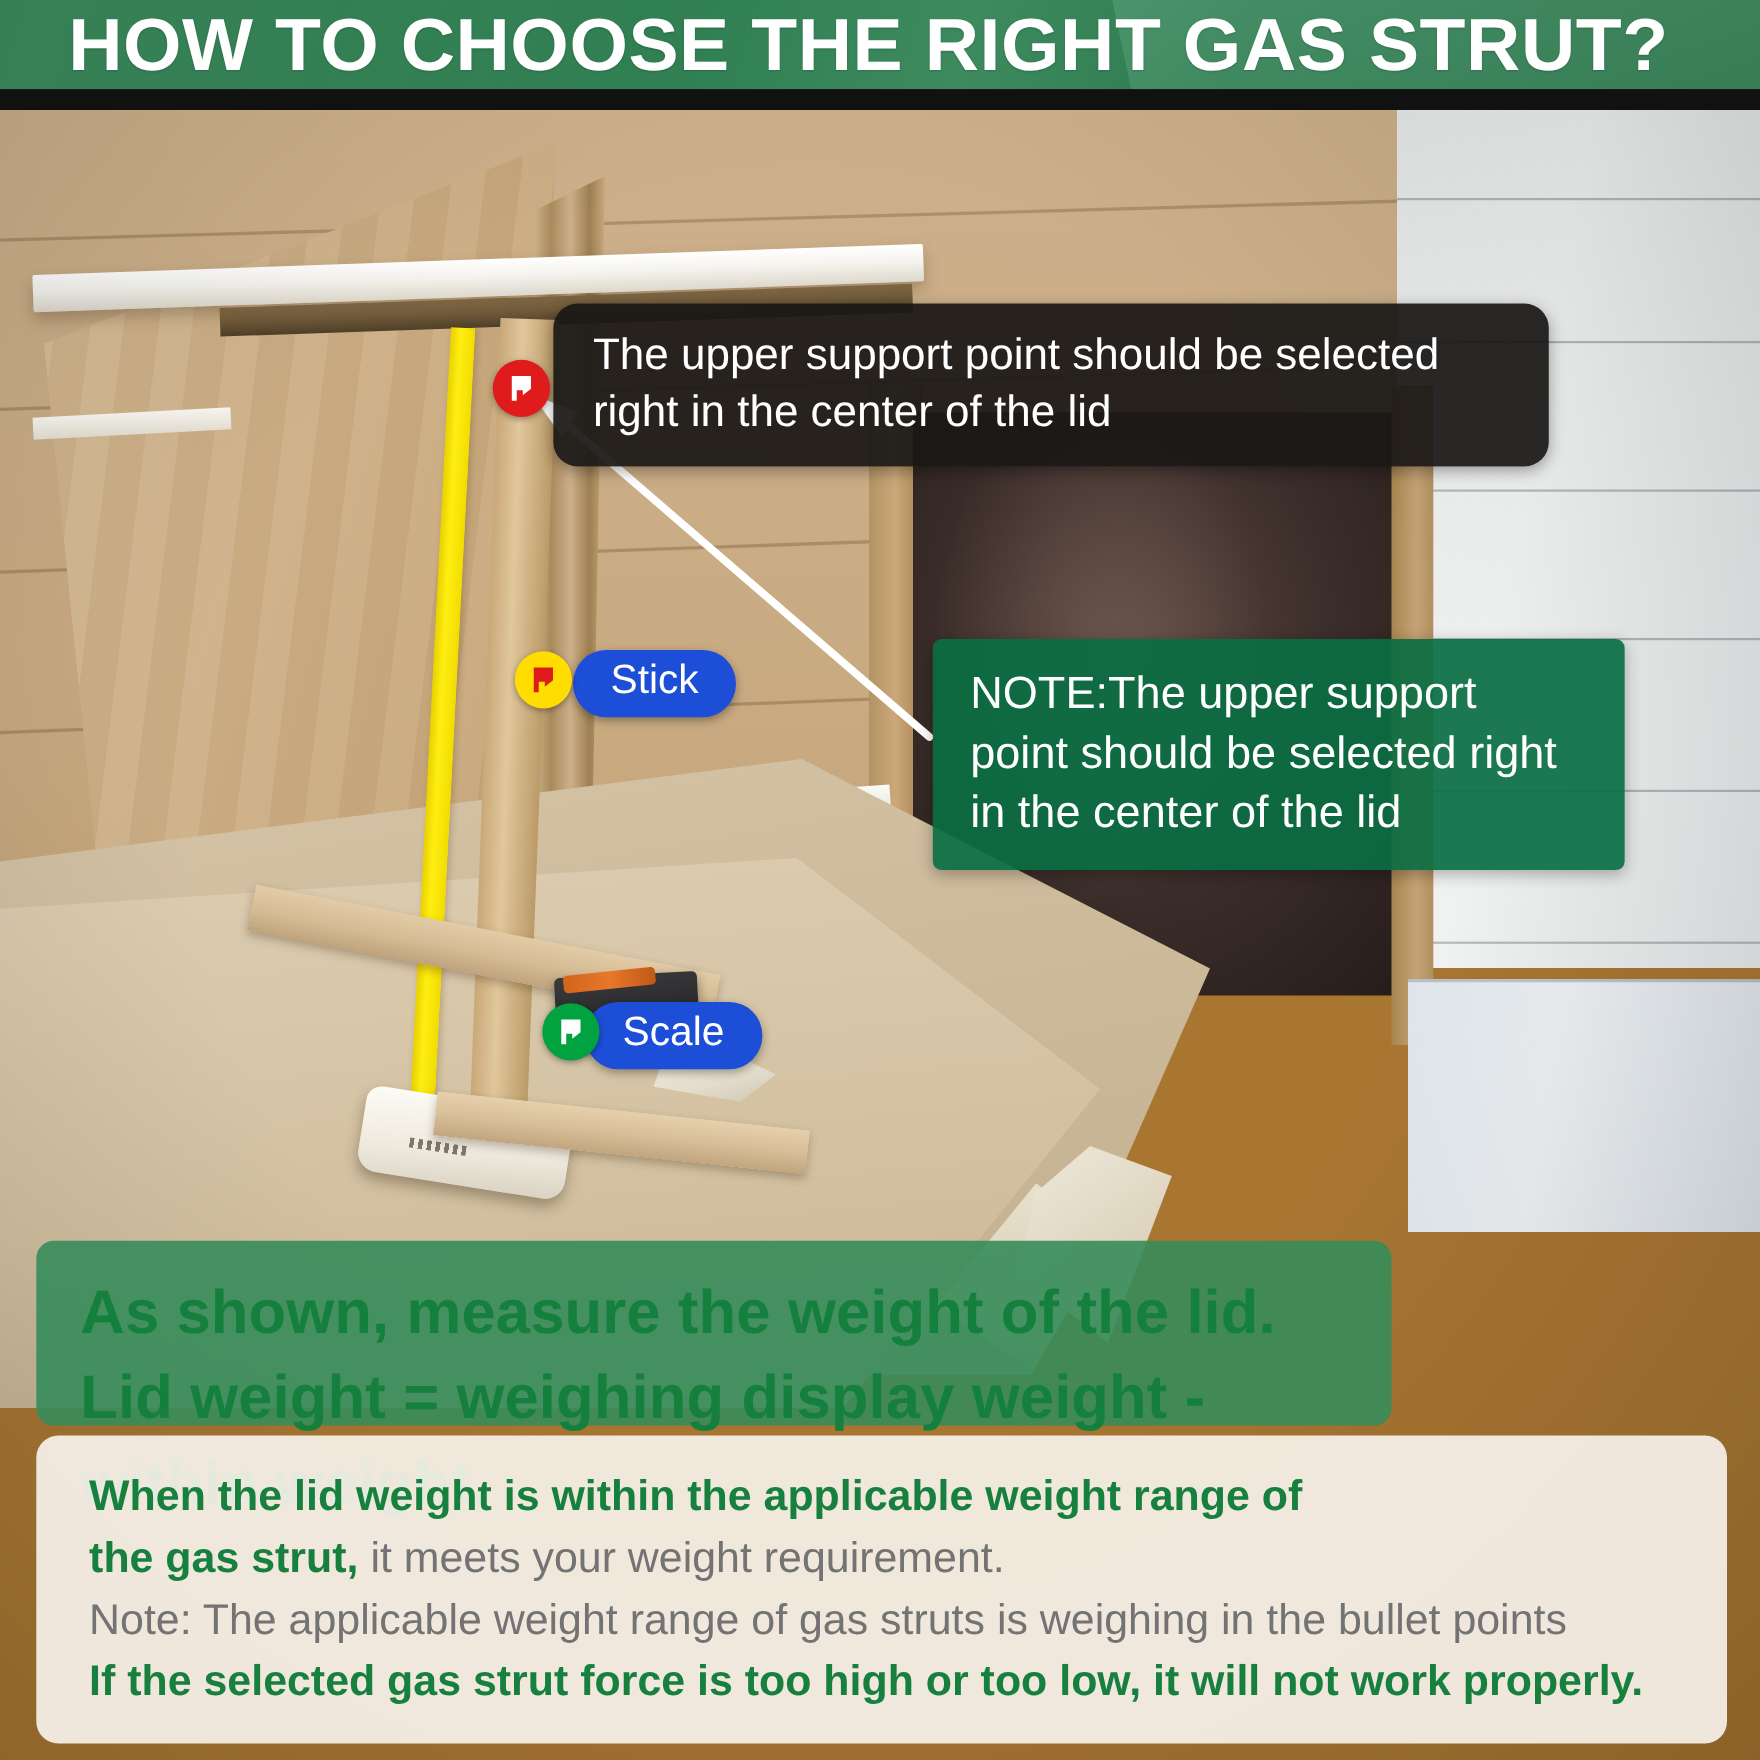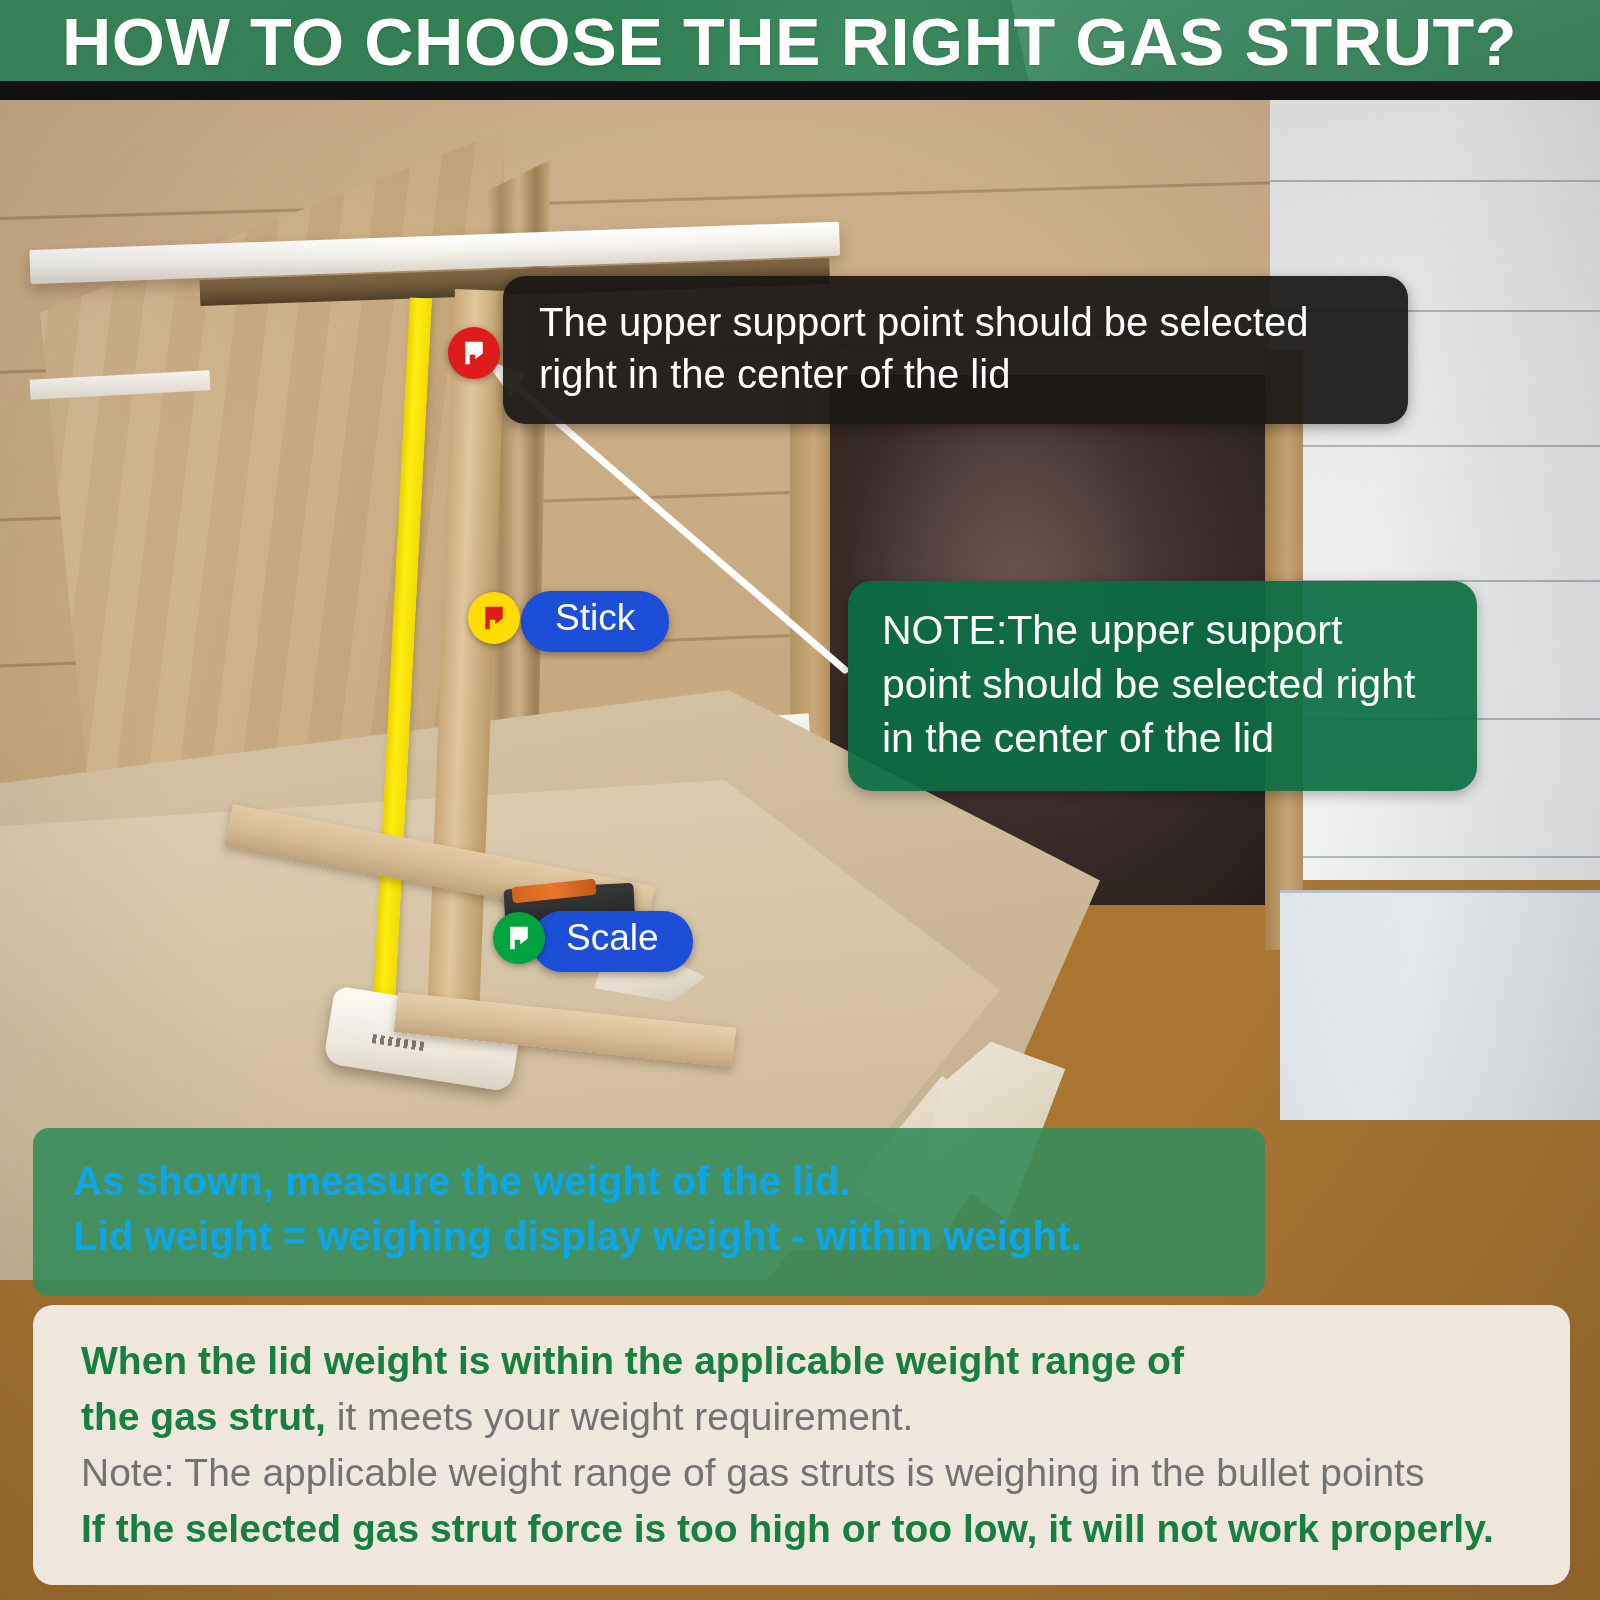--- a/index.html
+++ b/index.html
@@ -307,42 +307,42 @@
     font-size: 40px;
     line-height: 1.30;
     z-index: 30;
     box-shadow: 0 4px 14px rgba(0,0,0,0.35);
   }
 
   .callout-green {
     position: absolute;
     background: rgba(10,110,66,0.92);
     color: #ffffff;
-    border-radius: 24px;
+    border-radius: 8px;
     padding: 22px 30px 26px 34px;
     font-size: 41px;
     line-height: 1.32;
     z-index: 30;
     box-shadow: 0 4px 14px rgba(0,0,0,0.28);
   }
 
   
   .green-box {
     position: absolute;
     left: 33px; top: 1128px;
     width: 1232px; height: 168px;
     background: rgba(54,140,90,0.90);
     border-radius: 16px;
     padding: 26px 40px 0 40px;
     z-index: 35;
   }
   .green-box p {
-    color: #0ea5e9;
+    color: #15803d;
     font-weight: 700;
-    font-size: 40px;
+    font-size: 56px;
     line-height: 1.38;
     letter-spacing: 0.1px;
   }
 
   
   .cream-panel {
     position: absolute;
     left: 33px; top: 1305px;
     width: 1537px; height: 280px;
     background: rgba(246,241,233,0.93);

